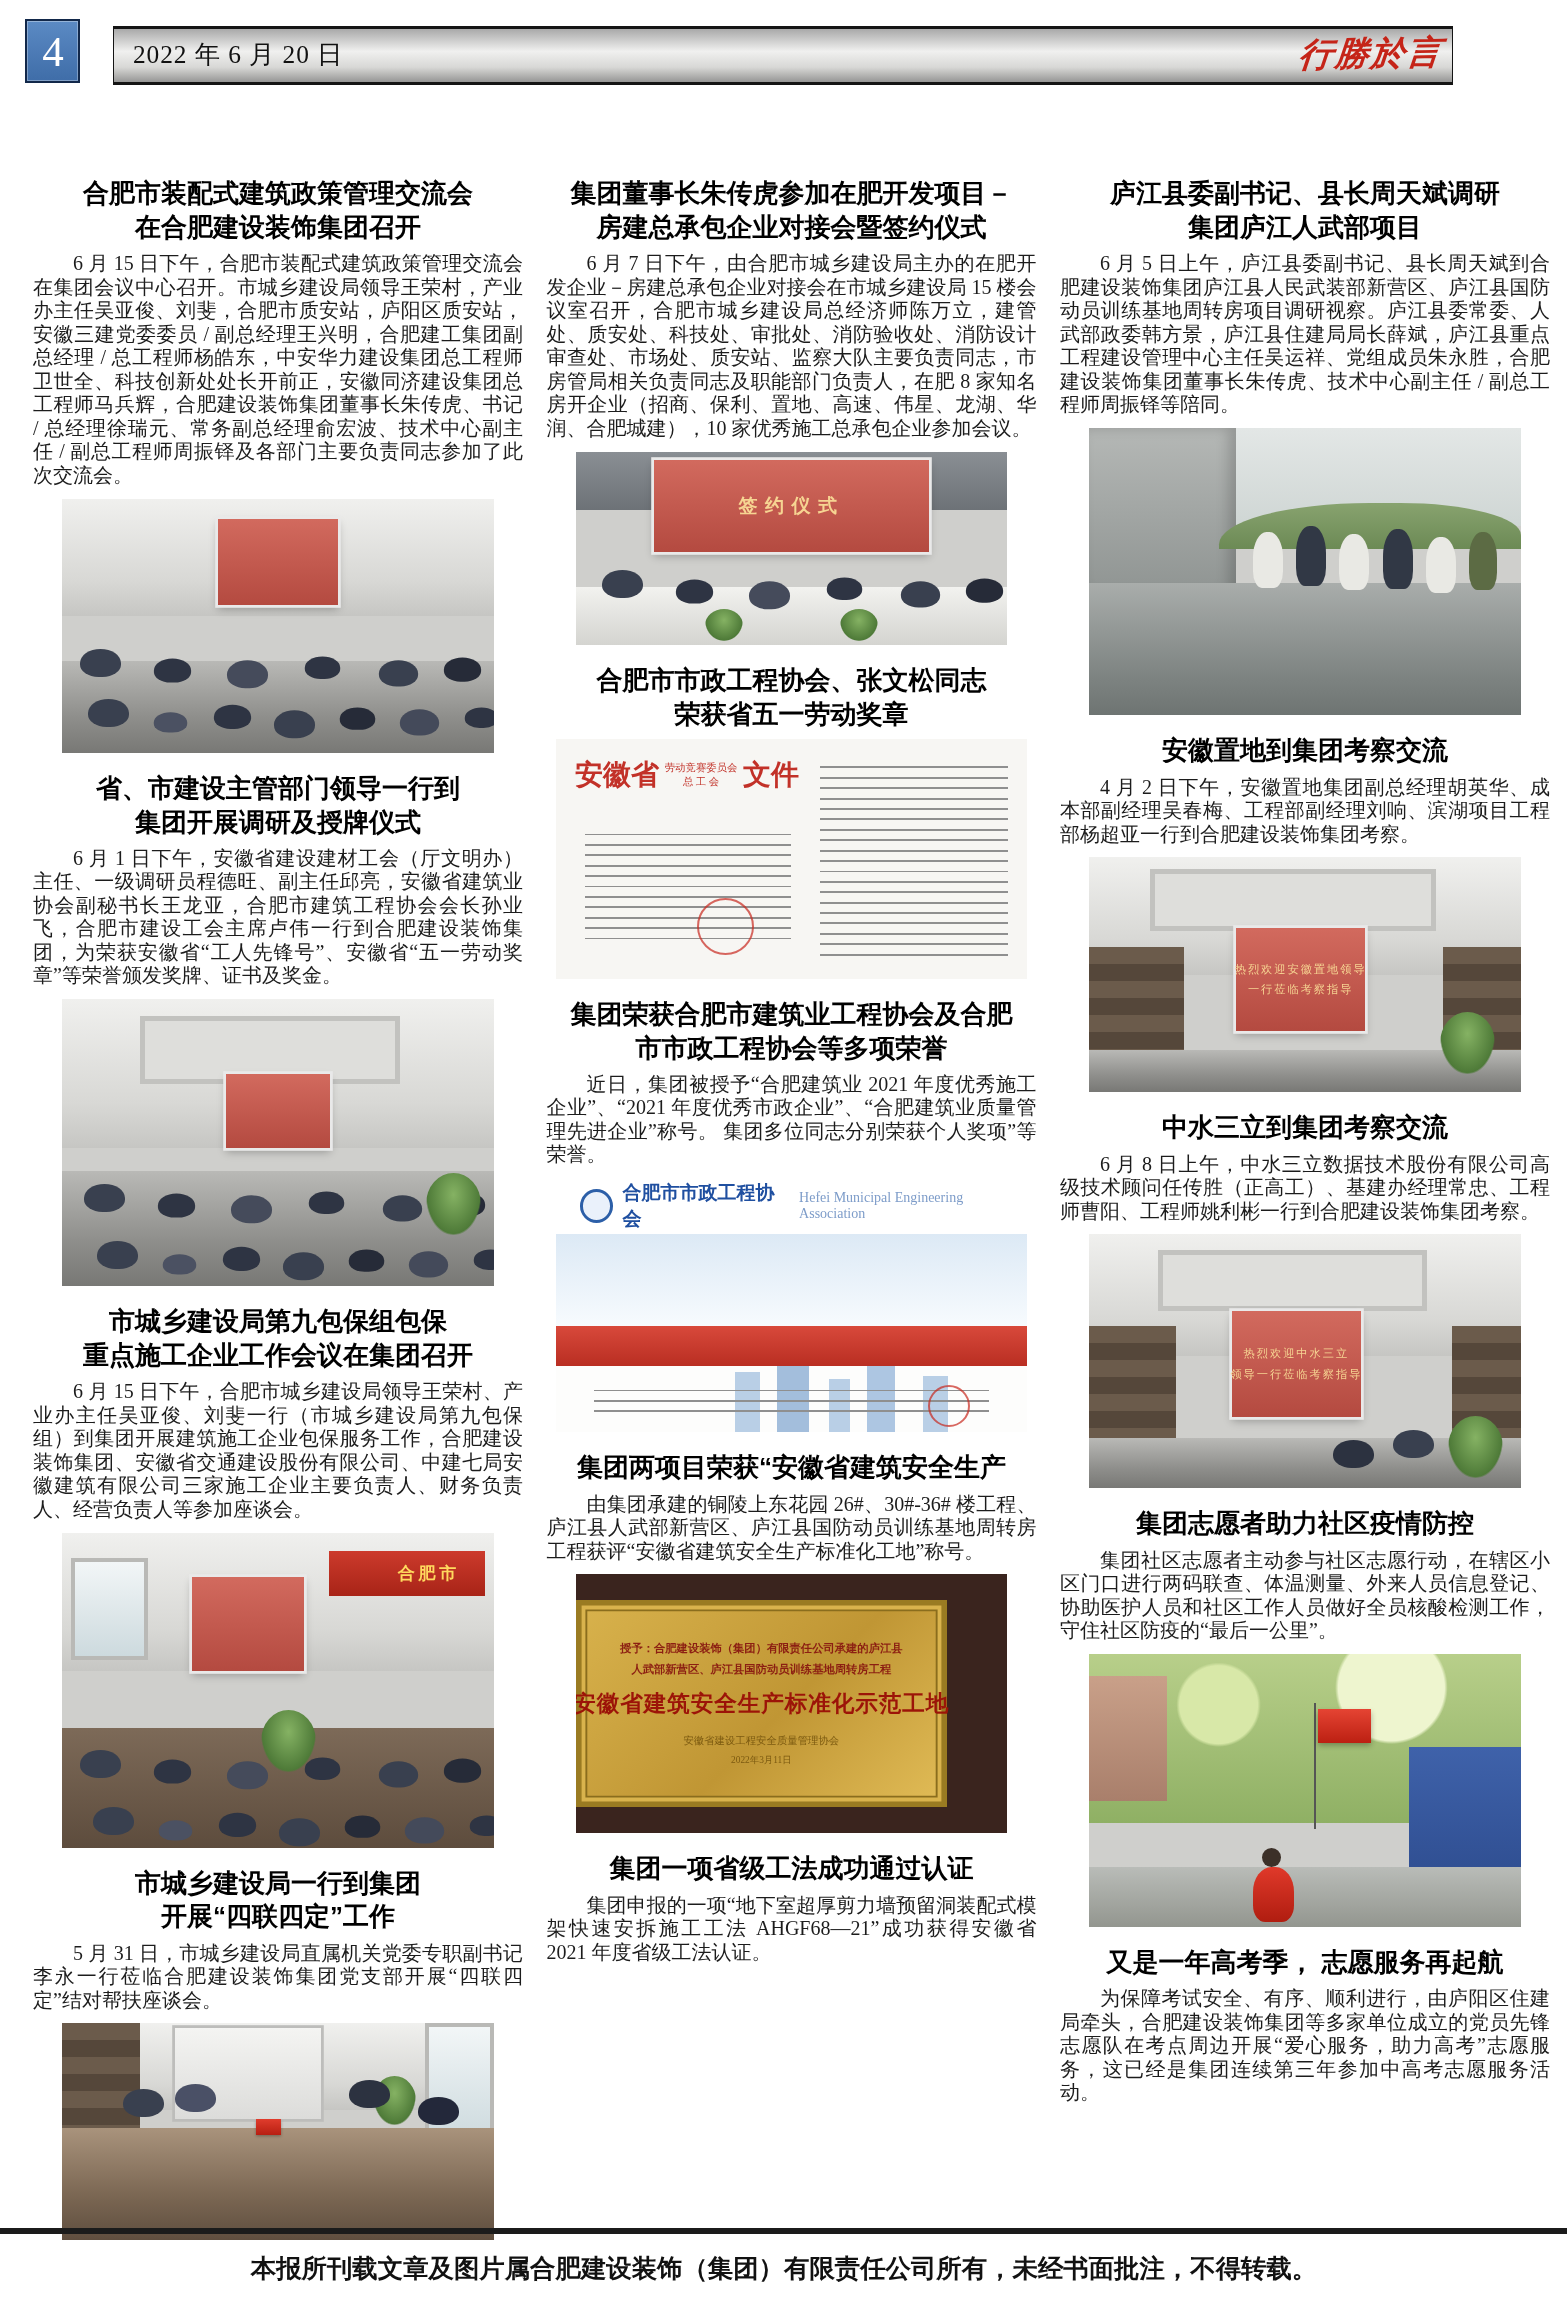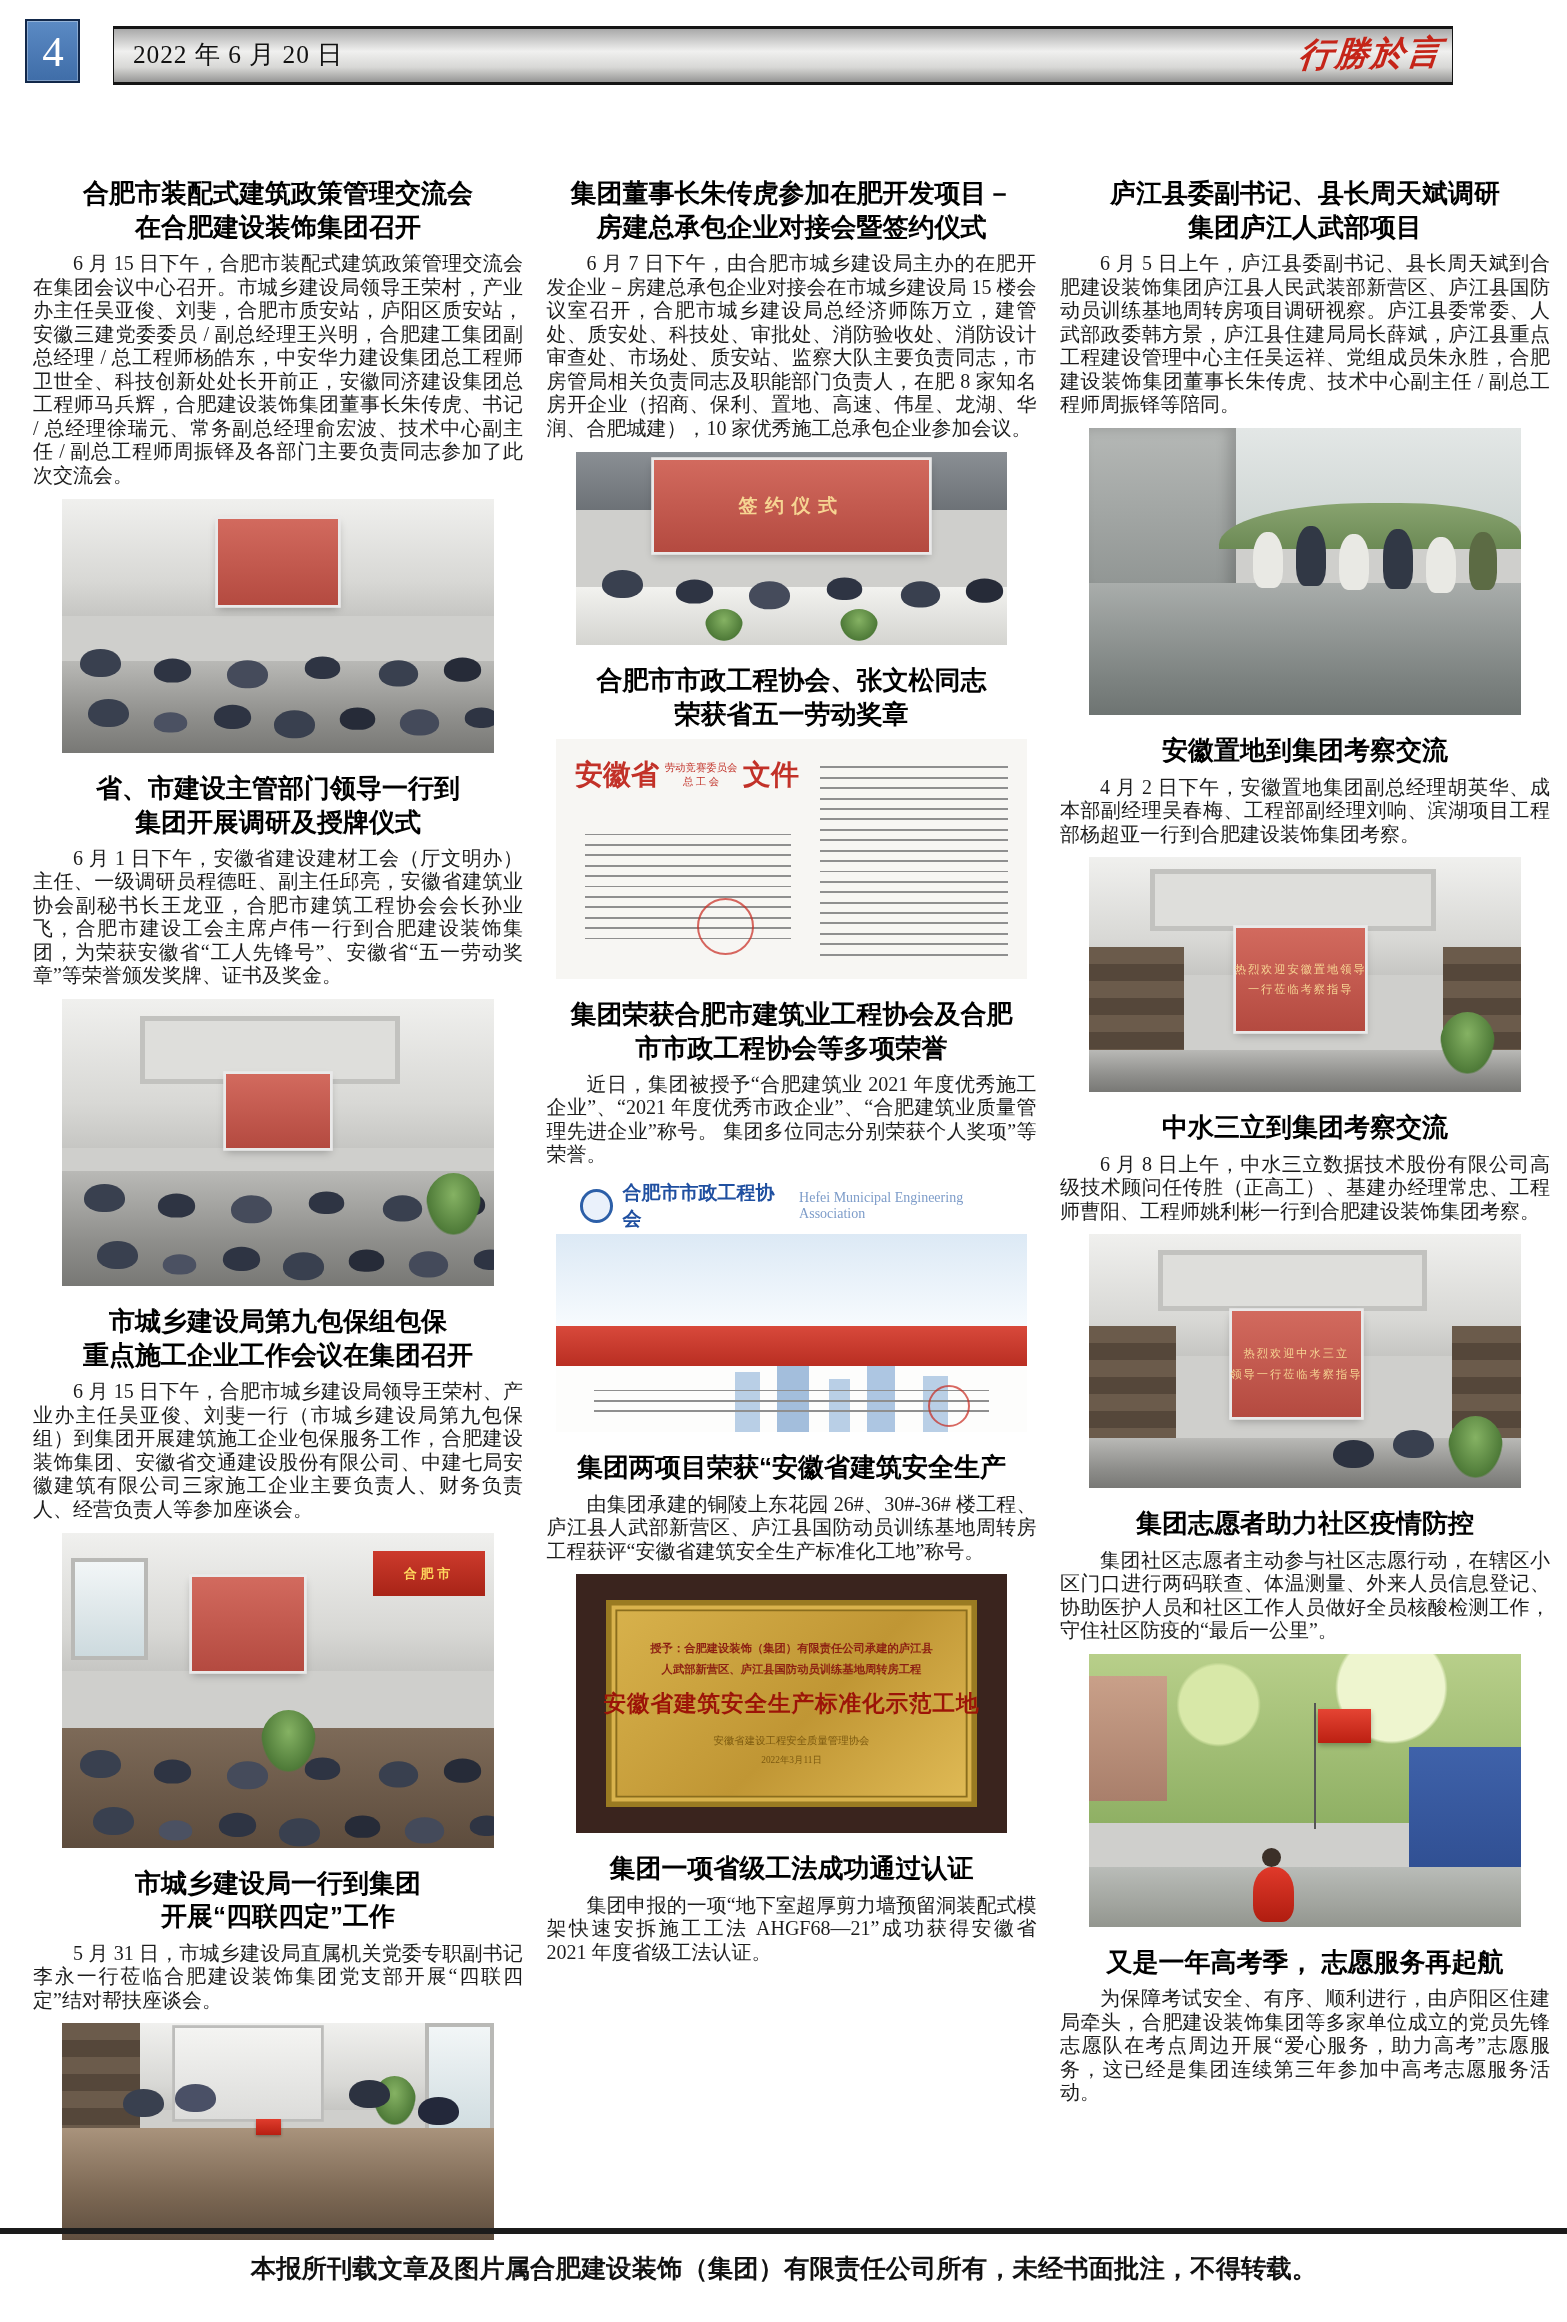--- a/index.html
+++ b/index.html
@@ -44,22 +44,22 @@
   .ppl{position:absolute;width:41px;height:28px;border-radius:50% 50% 45% 45%;background:#39404f;}
   .ppl.row{box-shadow:72px 7.5px 0 -1.9px #2e3443,147px 11.3px 0 0 #454b5b,222px 4.7px 0 -2.8px #2e3443,
            298px 10.4px 0 -0.9px #39404f,362px 6.6px 0 -1.9px #262b38;}
   .ppl.row2{box-shadow:62px 9.4px 0 -3.8px #4b5162,124px 3.8px 0 -1.9px #2e3443,186px 11.3px 0 0 #39404f,
             249px 5.6px 0 -2.8px #262b38,311px 9.4px 0 -0.9px #444a5a,373px 4.7px 0 -3.8px #2e3443;}
   .plant{position:absolute;width:55px;height:62px;border-radius:50%;
          background:radial-gradient(ellipse at 50% 35%,#85b263,#4e7a38 68%,rgba(0,0,0,0) 72%);}
   .shelf{position:absolute;background:repeating-linear-gradient(#6b5b4b 0 17px,#55473a 17px 34px);}
   .win{position:absolute;background:linear-gradient(#f2f6f7,#cddade);border:4.7px solid #b9b9b6;}
   .ban{position:absolute;background:linear-gradient(#cc3a2c,#a82417);color:#ffd95e;font-weight:bold;
-       display:flex;align-items:center;justify-content:center;font-size:13px;letter-spacing:3.8px;
-       font-family:"Liberation Sans",sans-serif;}
+       display:flex;align-items:center;justify-content:center;font-size:17px;letter-spacing:3.8px;
+       font-family:"Liberation Sans",sans-serif;padding-left:44px;}
   .flagmini{position:absolute;width:24.5px;height:16px;background:linear-gradient(#e03c2c,#b71f12);box-shadow:0 1.9px 2.8px rgba(0,0,0,.3);}
   .lines{background:repeating-linear-gradient(to bottom,rgba(0,0,0,0) 0 8.5px,#8f8f8f 8.5px 10.4px);}
 
   
   .docwrap{background:#f7f6f3;}
   .dochead{position:absolute;left:4%;top:7%;width:55%;display:flex;align-items:center;gap:5.6px;color:#c23128;}
   .dochead .bigc{font-size:28px;font-weight:bold;font-family:"Liberation Sans",sans-serif;}
   .dochead .mid{display:flex;flex-direction:column;font-size:10.4px;line-height:1.3;color:#c23128;text-align:center;}
   .seal{position:absolute;width:53px;height:53px;border:2.8px solid rgba(200,40,30,.7);border-radius:50%;}
 
@@ -68,21 +68,21 @@
   .ab-top{position:absolute;left:0;top:0;right:0;height:22%;background:#fff;display:flex;align-items:center;gap:9.4px;padding-left:5%;}
   .alogo{width:28px;height:28px;border-radius:50%;border:3.8px solid #2c5fa8;background:#eaf1fb;}
   .aname{color:#1f4fa0;font-weight:bold;font-size:19px;font-family:"Liberation Sans",sans-serif;}
   .aen{color:#7d9cc9;font-size:14px;}
   .ab-sky{position:absolute;left:0;top:22%;right:0;height:36%;background:linear-gradient(#dcE9f5,#f7fbfe);}
   .ab-b{position:absolute;bottom:0;background:#b9cfe6;}
   .ab-red{position:absolute;left:0;top:58%;right:0;height:16%;background:linear-gradient(#d8493b,#b92e22);}
   .ab-body{position:absolute;left:8%;right:8%;top:80%;height:14%;}
 
   
-  .plaquewrap{background:#3a241e;display:flex;align-items:center;justify-content:center;}
+  .plaquewrap{background:#3a241e;display:flex;align-items:center;}
   .gold{width:86%;height:80%;background:linear-gradient(135deg,#d9b34d,#c09634 55%,#e2bd58);
         box-shadow:inset 0 0 0 5.6px #9a7b22,inset 0 0 0 9.4px #d9b34d,inset 0 0 0 11.3px #8a6d1d;
         display:flex;flex-direction:column;align-items:center;justify-content:center;gap:5.6px;padding:9.4px;box-sizing:border-box;}
   .pl-s{color:#8c1f12;font-size:11.3px;font-weight:bold;white-space:nowrap;}
   .pl-main{color:#9c1408;font-size:22.6px;font-weight:bold;font-family:"Liberation Sans",sans-serif;
            letter-spacing:0.9px;margin-top:5.6px;white-space:nowrap;}
   .pl-org{color:#7c5a10;font-size:10.4px;margin-top:9.4px;}
   .pl-date{color:#7c5a10;font-size:9.4px;}
 
   

